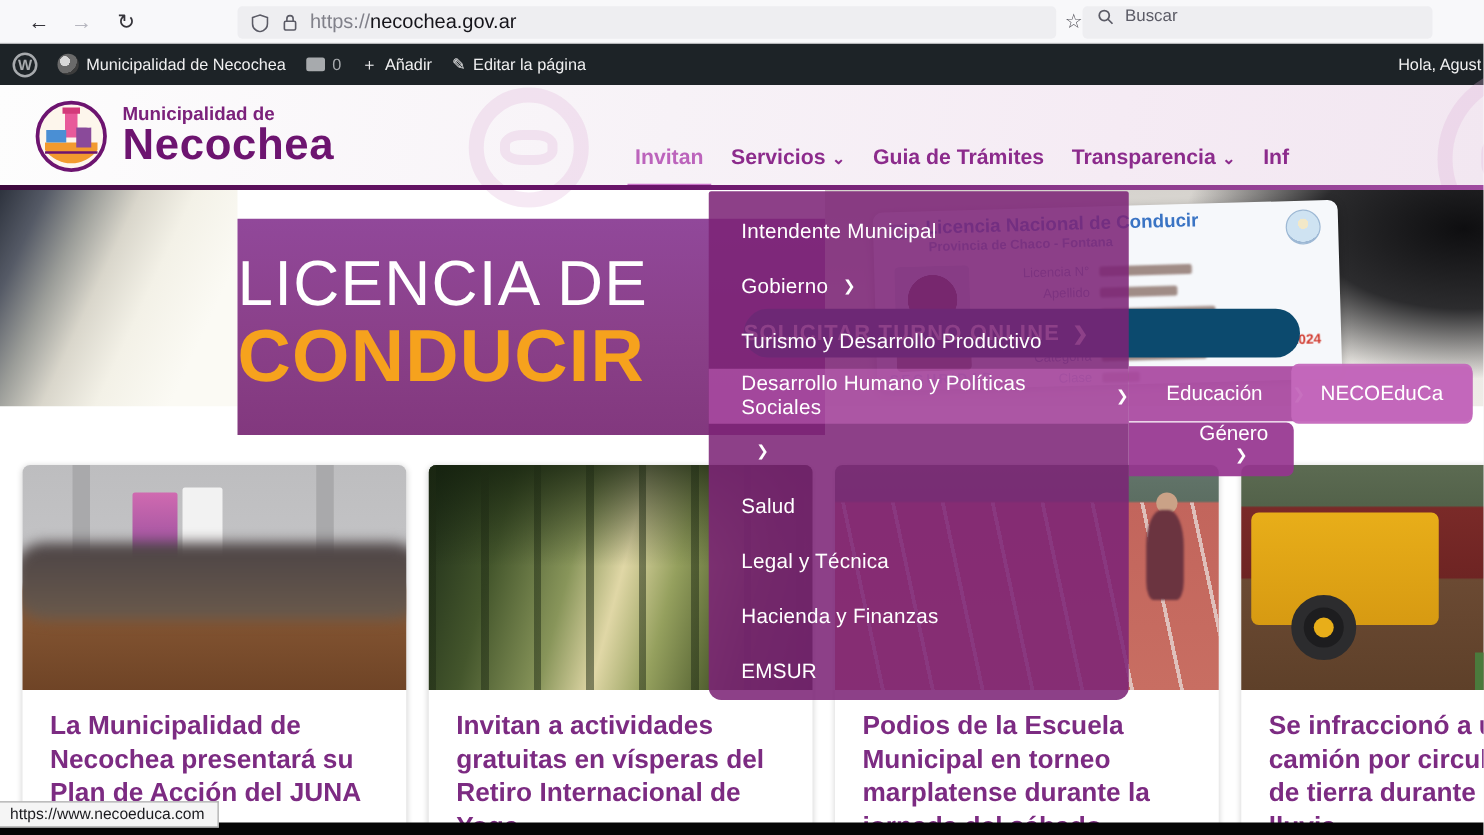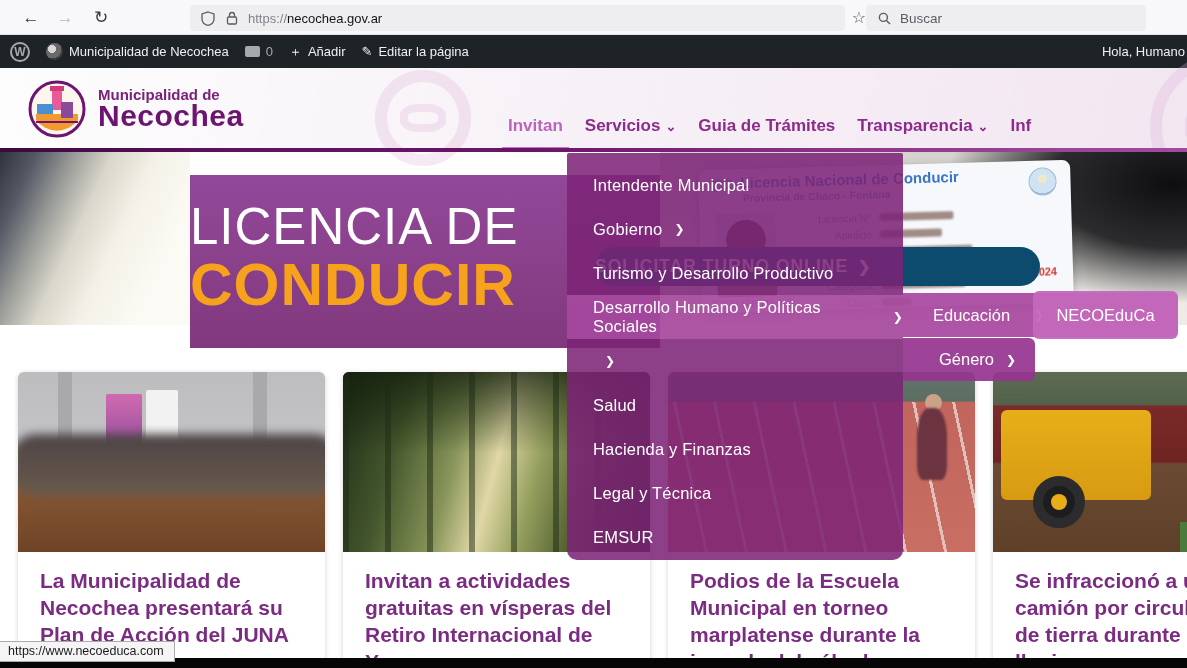--- a/index.html
+++ b/index.html
@@ -4,24 +4,24 @@
 <style>
   * { margin:0; padding:0; box-sizing:border-box; }
   body { background:#e8e8e8; font-family:"Liberation Sans", sans-serif; }
   .stage { position:relative; width:1187px; height:668px; overflow:hidden; background:#fff; }
 
   
   .browser-bar { position:absolute; left:0; top:0; width:1187px; height:35px; background:#f8f8fa; border-bottom:1px solid #e3e3e6; }
   .nav-btn { position:absolute; top:5px; width:26px; height:26px; text-align:center; line-height:26px; font-size:17px; color:#35343a; border-radius:4px; }
   .nav-btn.disabled { color:#b6b6bf; }
   .url-field { position:absolute; left:190px; top:5px; width:655px; height:26px; background:#eeeef1; border-radius:4px; display:flex; align-items:center; padding:0 10px; gap:8px; }
-  .url-text { font-size:13px; color:#15141a; }
+  .url-text { font-size:16px; color:#15141a; }
   .url-text .scheme { color:#81818a; }
   .star-btn { position:absolute; left:846px; top:5px; width:26px; height:26px; text-align:center; line-height:25px; font-size:16px; color:#55545c; }
-  .search-field { position:absolute; left:866px; top:5px; width:280px; height:26px; background:#eeeef1; border-radius:4px; display:flex; align-items:center; padding:0 10px; gap:8px; }
+  .search-field { position:absolute; left:866px; top:5px; width:280px; height:26px; background:#eeeef1; border-radius:4px; display:flex; align-items:flex-start; padding:0 10px; gap:8px; }
   .search-placeholder { font-size:13.5px; color:#5b5b66; }
   .mini-icon { display:inline-flex; width:16px; height:16px; align-items:center; justify-content:center; }
 
   
   .admin-bar { position:absolute; left:0; top:35px; width:1187px; height:33px; background:#1d2327; color:#f0f0f1; display:flex; align-items:center; padding:0 10px; gap:16px; font-size:13px; }
   .ab-item { display:flex; align-items:center; gap:6px; color:#f0f0f1; white-space:nowrap; }
   .ab-muted { color:#a7aaad; }
   .wp-logo { width:20px; height:20px; border:2px solid #a7aaad; border-radius:50%; color:#a7aaad; font-weight:bold; font-size:12px; text-align:center; line-height:16px; }
   .site-ico { width:17px; height:17px; border-radius:50%; background:radial-gradient(circle at 35% 35%, #d8d8d8 0 25%, #6a6a6a 26% 60%, #3c3c3c 61%); }
   .bubble { width:15px; height:11px; background:#a7aaad; border-radius:2px; position:relative; }
@@ -29,21 +29,21 @@
   .ab-right { position:absolute; right:0; top:0; height:33px; display:flex; align-items:center; padding-right:2px; font-size:13px; }
 
   
   .site-header { position:absolute; left:0; top:68px; width:1187px; height:84px; background:linear-gradient(100deg,#fdfdfd 0%,#f7f2f7 45%,#f5ebf4 75%,#f2e7f1 100%);text-decoration:underline; }
   .site-header::after { content:""; position:absolute; left:0; bottom:0; width:100%; height:4px; background:linear-gradient(90deg,#3c093c 0%,#5f115f 20%,#6a156a 45%,#8d3a8d 75%,#a04ba0 100%); }
   .wm-ring { position:absolute; border:12px solid rgba(223,176,215,0.28); border-radius:50%; }
   .wm-ring .wm-inner { position:absolute; left:18%; top:30%; width:64%; height:40%; border:8px solid rgba(223,176,215,0.28); border-radius:40%; }
   .logo-wrap { position:absolute; left:28px; top:12px; display:flex; align-items:center; gap:12px; }
   .logo-circle { width:58px; height:58px; }
   .logo-text .lt1 { font-size:15px; color:#7b217b; font-weight:bold; }
-  .logo-text .lt2 { font-size:30px; color:#6d1470; font-weight:800; letter-spacing:0.5px; margin-top:-4px; }
+  .logo-text .lt2 { font-size:35px; color:#6d1470; font-weight:800; letter-spacing:0.5px; margin-top:-4px; }
   .main-nav { position:absolute; left:508px; top:46px; display:flex; gap:22px; white-space:nowrap; }
   .nav-item { position:relative; font-size:17px; font-weight:bold; color:#8c2b8c; height:24px; line-height:24px; }
   .nav-item .chev { font-size:13px; margin-left:5px; }
   .nav-item.inicio { color:#bc64bc; }
   .nav-item.inicio::after { content:""; position:absolute; left:-6px; right:-6px; top:33px; height:5px; background:#c873c8; }
   .nav-item.open { color:#701a70; }
   .nav-item.open::after { content:""; position:absolute; left:-4px; right:-10px; top:33px; height:5px; background:#6a156a; }
 
   
   .hero { position:absolute; left:0; top:152px; width:1187px; height:173px; }
@@ -108,21 +108,21 @@
   .dropdown-panel { position:absolute; left:567px; top:153px; width:336px; height:407px; z-index:10;
     background:rgba(124,36,118,0.87); border-radius:2px 2px 10px 10px; padding-top:10px; }
   .dd-item { height:44px; display:flex; align-items:center; padding-left:26px; color:#fff; font-size:16.5px; letter-spacing:0.2px; }
   .dd-item .chev { font-size:12px; margin-left:12px; }
   .dd-item.hl { background:rgba(210,112,200,0.45); }
   .dd-band { position:absolute; z-index:10; color:#fff; display:flex; align-items:center; font-size:16.5px; }
   .band-edu { left:903px; top:293px; width:275px; height:44px; background:rgba(168,70,160,0.92); border-radius:0 6px 6px 0; padding-left:30px;gap:12px; }
   .band-edu .chev { font-size:12px; margin-left:12px; }
   .band-edu .flyout { position:absolute; right:0; top:-2px; width:145px; height:48px; background:rgba(196,104,188,0.95);
     border-radius:6px; display:flex; align-items:center; justify-content:center; font-size:16.5px; }
-  .band-gen { left:903px; top:338px; width:132px; height:43px; background:rgba(150,52,143,0.92); border-radius:0 6px 6px 0; padding-left:36px; }
+  .band-gen { left:903px; top:338px; width:132px; height:43px; background:rgba(150,52,143,0.92); border-radius:0 6px 6px 0; padding-left:36px;flex-direction:column; }
   .band-gen .chev { font-size:12px; margin-left:12px; }
 
   
   .status-tip { position:absolute; left:0; top:641px; z-index:20; background:#f5f5f5; border:1px solid #ababab; border-left:none;
     padding:2px 10px 3px 8px; font-size:12.5px; color:#1b1b1f; }
   .bottom-strip { position:absolute; left:0; bottom:0; width:1187px; height:10px; background:#060606; z-index:14; }
 </style>
 </head>
 <body>
 
@@ -172,21 +172,21 @@
     </div>
     <div class="ab-item">
       <span>＋</span>
       <span>Añadir</span>
     </div>
     <div class="ab-item">
       <span>✎</span>
       <span>Editar la página</span>
     </div>
     <div class="ab-right">
-        <span>Hola, Humano</span>
+        <span>Hola, Agust</span>
       </div>
   </div>
 
   <div class="site-header">
     <div class="wm-ring" style="left:375px; top:2px; width:96px; height:96px;">
         <div class="wm-inner"></div>
       </div>
     <div class="wm-ring" style="left:1150px; top:-16px; width:150px; height:150px;">
         <div class="wm-inner"></div>
       </div>
@@ -323,24 +323,24 @@
         <span>Desarrollo Humano y Políticas Sociales</span>
         <span class="chev">❯</span>
       </div>
     <div class="dd-item">
         <span class="chev">❯</span>
       </div>
     <div class="dd-item">
         <span>Salud</span>
       </div>
     <div class="dd-item">
+        <span>Legal y Técnica</span>
+      </div>
+    <div class="dd-item">
         <span>Hacienda y Finanzas</span>
-      </div>
-    <div class="dd-item">
-        <span>Legal y Técnica</span>
       </div>
     <div class="dd-item">
         <span>EMSUR</span>
       </div>
   </div>
   <div class="dd-band band-edu">
     <span>Educación</span>
     <span class="chev">❯</span>
     <div class="flyout">
         <span>NECOEduCa</span>

